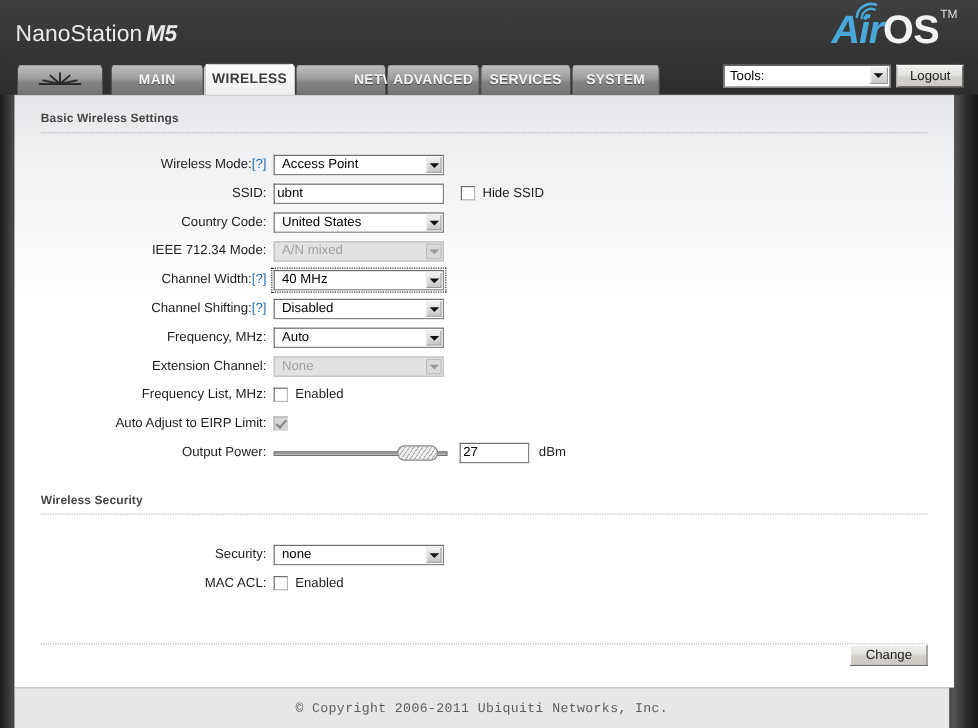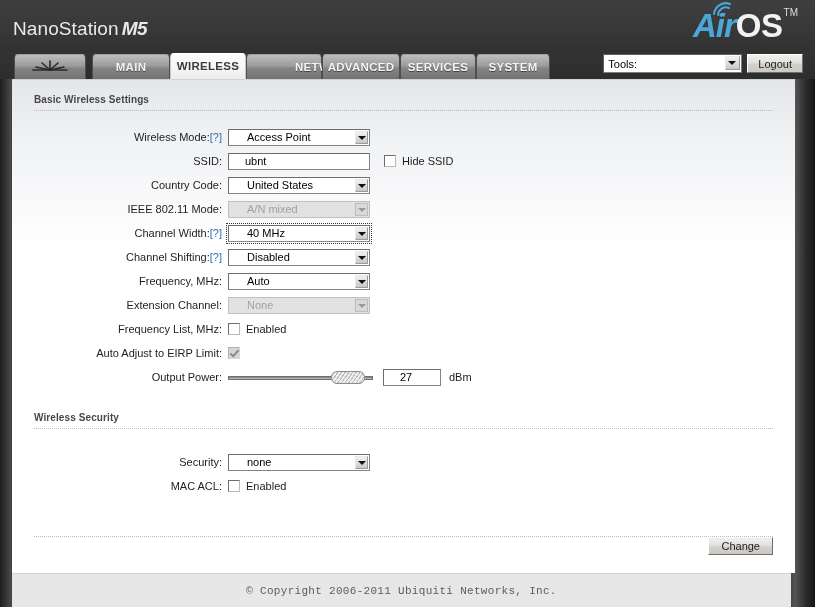--- a/index.html
+++ b/index.html
@@ -184,21 +184,21 @@
     width: 142px;
     height: 17px;
     box-sizing: border-box;
     font-family: "Liberation Sans", sans-serif;
     font-size: 11px;
     color: #000;
     background: #fff;
     border: 1px solid #848484;
     border-top-color: #6d6d6d;
     border-left-color: #6d6d6d;
-    padding: 0 18px 0 18px;
+    padding: 0 18px 0 6px;
     line-height: 15px;
     border-radius: 0;
   }
   .selwrap { position: relative; display: inline-block; }
   .selwrap .arrowbox {
     position: absolute;
     right: 2px; top: 2px;
     width: 13px; height: 13px;
     background: linear-gradient(to bottom, #f3f3f3 0%, #dcdcdc 50%, #c8c8c8 100%);
     border: 1px solid #9a9a9a;
@@ -231,21 +231,21 @@
   input.ui {
     height: 17px;
     box-sizing: border-box;
     font-family: "Liberation Sans", sans-serif;
     font-size: 11px;
     color: #000;
     background: #fff;
     border: 1px solid #848484;
     border-top-color: #6d6d6d;
     border-left-color: #6d6d6d;
-    padding: 0 16px;
+    padding: 0 2px;
     border-radius: 0;
   }
   input.ssid { width: 142px; }
   input.power { width: 58px; margin-left: 10px; }
 
   
   .cb {
     width: 12px; height: 12px;
     box-sizing: border-box;
     background: #fff;
@@ -486,21 +486,21 @@
           <span class="selwrap">
             <select class="ui">
               <option>United States</option>
             </select>
             <span class="arrowbox"></span>
           </span>
         </div>
       </div>
 
       <div class="row">
-        <div class="lbl">IEEE 802.11 Mode:</div>
+        <div class="lbl">IEEE 712.34 Mode:</div>
         <div class="fld">
           <span class="selwrap disabled">
             <select class="ui" disabled="">
               <option>A/N mixed</option>
             </select>
             <span class="arrowbox"></span>
           </span>
         </div>
       </div>
 

